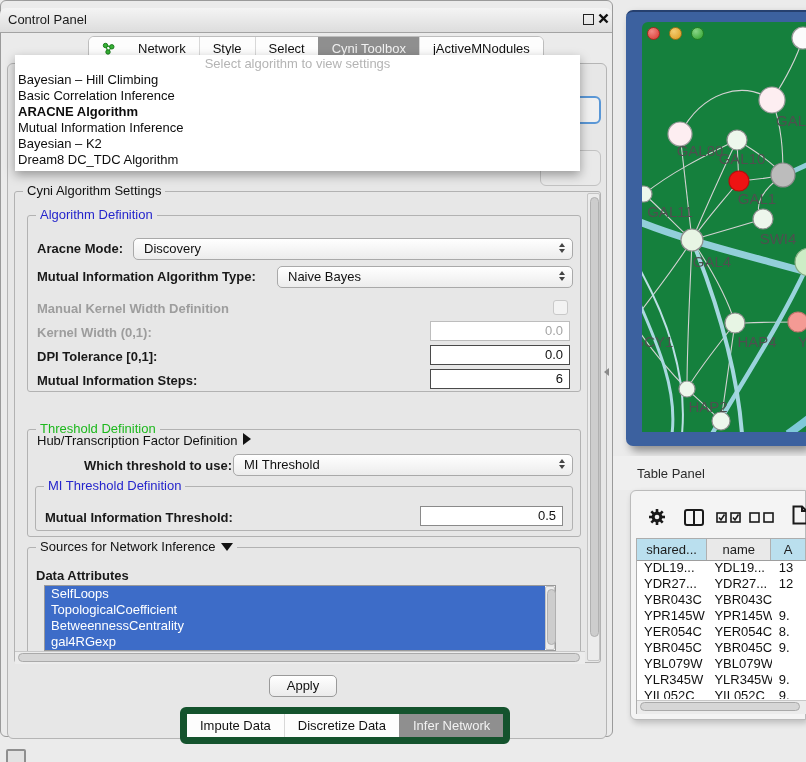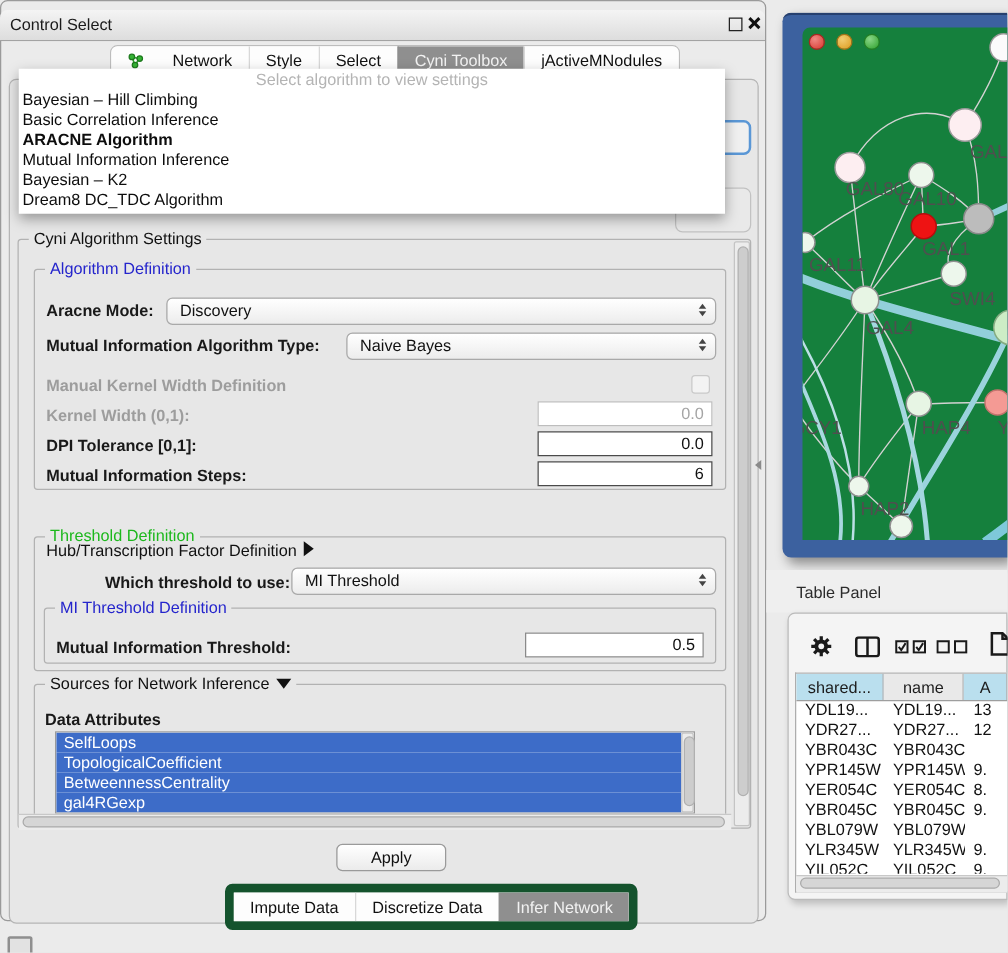--- a/index.html
+++ b/index.html
@@ -76,21 +76,21 @@
              border-radius:5px;box-sizing:border-box;}
   .hsb-track{background:#ececec;border-top:1px solid #c8c8c8;z-index:7;}
   .hsb-thumb{position:absolute;top:1px;height:9px;background:#d6d6d6;border:1px solid #aaaaaa;
              border-radius:5px;box-sizing:border-box;}
 
   
   .attr-list{background:#ffffff;border:1px solid #9a9a9a;box-sizing:border-box;overflow:hidden;z-index:6;}
   .attr-item{height:16px;line-height:16px;font-size:13px;color:#ffffff;background:#3d6cc8;
              padding-left:6px;margin-right:10px;white-space:nowrap;}
 
-  .apply-btn{left:269px;top:675px;width:88px;height:22px;background:linear-gradient(#ffffff,#ebebeb);
+  .apply-btn{left:269px;top:675px;width:68px;height:22px;background:linear-gradient(#ffffff,#ebebeb);
              border:1px solid #9a9a9a;border-radius:5px;font-size:13px;color:#111;text-align:center;
              line-height:20px;z-index:8;box-sizing:border-box;}
 
   .bottom-tabstrip{left:139px;top:707px;height:23px;display:flex;background:#fdfdfd;
                    border:7px solid #14532d;border-radius:6px;overflow:hidden;z-index:8;margin-left:41px;}
   .mini-square{left:6px;top:749px;width:16px;height:13px;border:2px solid #8f8f8f;
                border-radius:2px;background:#e2e2e2;}
 
   .splitter-arrow{left:604px;top:368px;width:0;height:0;border-top:4px solid transparent;
                   border-bottom:4px solid transparent;border-right:5px solid #8a8a8a;}
@@ -126,21 +126,21 @@
 
   .icon-dark{z-index:5;}
 </style>
 </head>
 <body>
 
 <div class="screen">
 
   <div class="abs cp-window"></div>
   <div class="abs cp-titlebar"></div>
-  <div class="abs cp-title">Control Select</div>
+  <div class="abs cp-title">Control Panel</div>
   <div class="abs win-ico-float"></div>
   <svg class="abs win-ico-close" viewBox="0 0 11 11">
     <line x1="1.5" y1="1.5" x2="9.5" y2="9.5" stroke="#111" stroke-width="2.4"></line>
     <line x1="9.5" y1="1.5" x2="1.5" y2="9.5" stroke="#111" stroke-width="2.4"></line>
   </svg>
 
   <div class="abs inner-panel"></div>
   <div class="abs tabstrip" id="tabstrip">
       <div class="tab">
         <svg width="13" height="13" viewBox="0 0 13 13">

